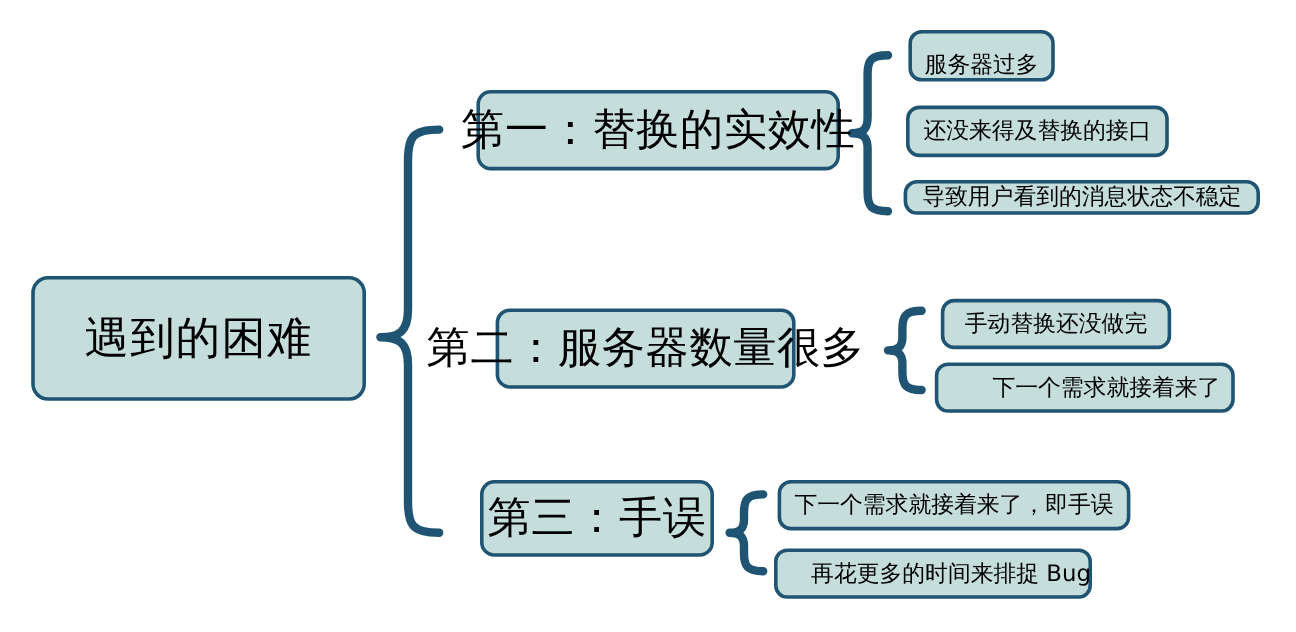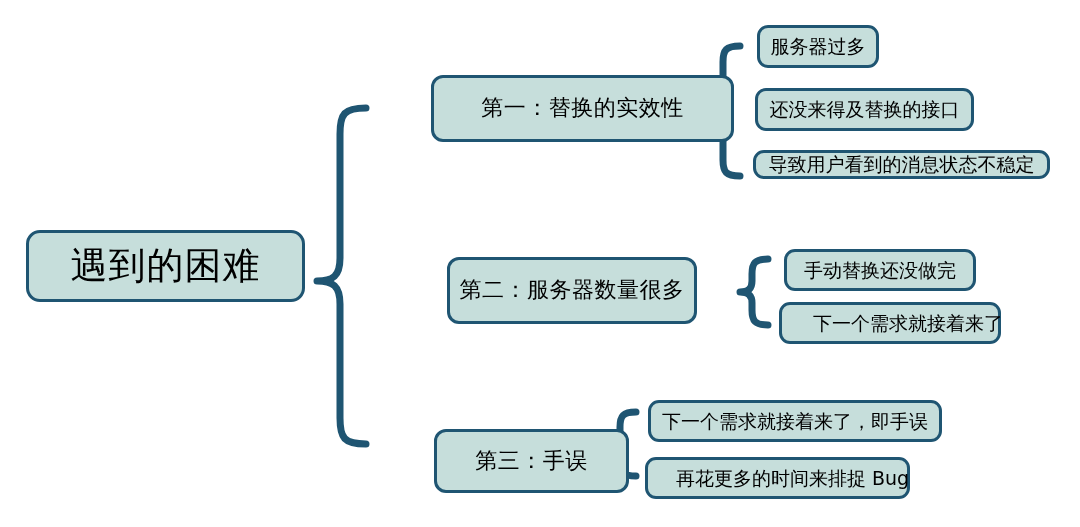--- a/index.html
+++ b/index.html
@@ -38,23 +38,22 @@
     line-height: 1.1;
     white-space: nowrap;
   }
   .node.root {
     border-radius: 14px;
     font-size: 37px;
     letter-spacing: 1px;
   }
   .node.level2 {
     border-radius: 12px;
-    font-size: 22px;
+    font-size: 36px;
     letter-spacing: 0.5px;
-    margin-left: 34px;
   }
   .node.leaf {
     border-radius: 11px;
     font-size: 19px;
     border-width: 3px;
   }
 </style>
 </head>
 <body>
 
@@ -90,50 +89,50 @@
       <path d="M 636 412
                C 623 412, 620 416, 620 427
                L 620 433
                C 620 441, 616 444, 608 444
                C 616 444, 620 447, 620 455
                L 620 461
                C 620 472, 623 476, 636 476"></path>
     </g>
   </svg>
 
-  <div class="node root" style="left:26px; top:230px; width:279px; height:72px;">
+  <div class="node root" style="left:26px; top:230px; width:279px; height:104px;">
     <span>遇到的困难</span>
   </div>
 
   <div class="node level2" style="left:397px; top:75px; width:303px; height:67px;">
     <span>第一：替换的实效性</span>
   </div>
 
   <div class="node level2" style="left:413px; top:257px; width:250px; height:67px;">
     <span>第二：服务器数量很多</span>
   </div>
 
-  <div class="node level2" style="left:400px; top:429px; width:195px; height:64px;border-radius:12px;">
+  <div class="node level2" style="left:400px; top:400px; width:195px; height:64px;border-radius:12px;">
     <span>第三：手误</span>
   </div>
 
-  <div class="node leaf" style="left:757px; top:25px; width:122px; height:43px;">
+  <div class="node leaf" style="left:757px; top:25px; width:122px; height:43px;align-items:flex-end;">
     <span>服务器过多</span>
   </div>
   <div class="node leaf" style="left:755px; top:88px; width:219px; height:43px;">
     <span>还没来得及替换的接口</span>
   </div>
   <div class="node leaf" style="left:753px; top:150px; width:297px; height:29px;">
     <span>导致用户看到的消息状态不稳定</span>
   </div>
 
   <div class="node leaf" style="left:784px; top:249px; width:192px; height:42px;">
     <span>手动替换还没做完</span>
   </div>
-  <div class="node leaf" style="left:779px; top:302px; width:222px; height:42px;padding-left:36px;">
+  <div class="node leaf" style="left:779px; top:302px; width:250px; height:42px;padding-left:36px;">
     <span>下一个需求就接着来了</span>
   </div>
 
   <div class="node leaf" style="left:648px; top:400px; width:294px; height:42px;">
     <span>下一个需求就接着来了，即手误</span>
   </div>
   <div class="node leaf" style="left:645px; top:457px; width:265px; height:42px;padding-left:30px;">
     <span>再花更多的时间来排捉 Bug</span>
   </div>
 

